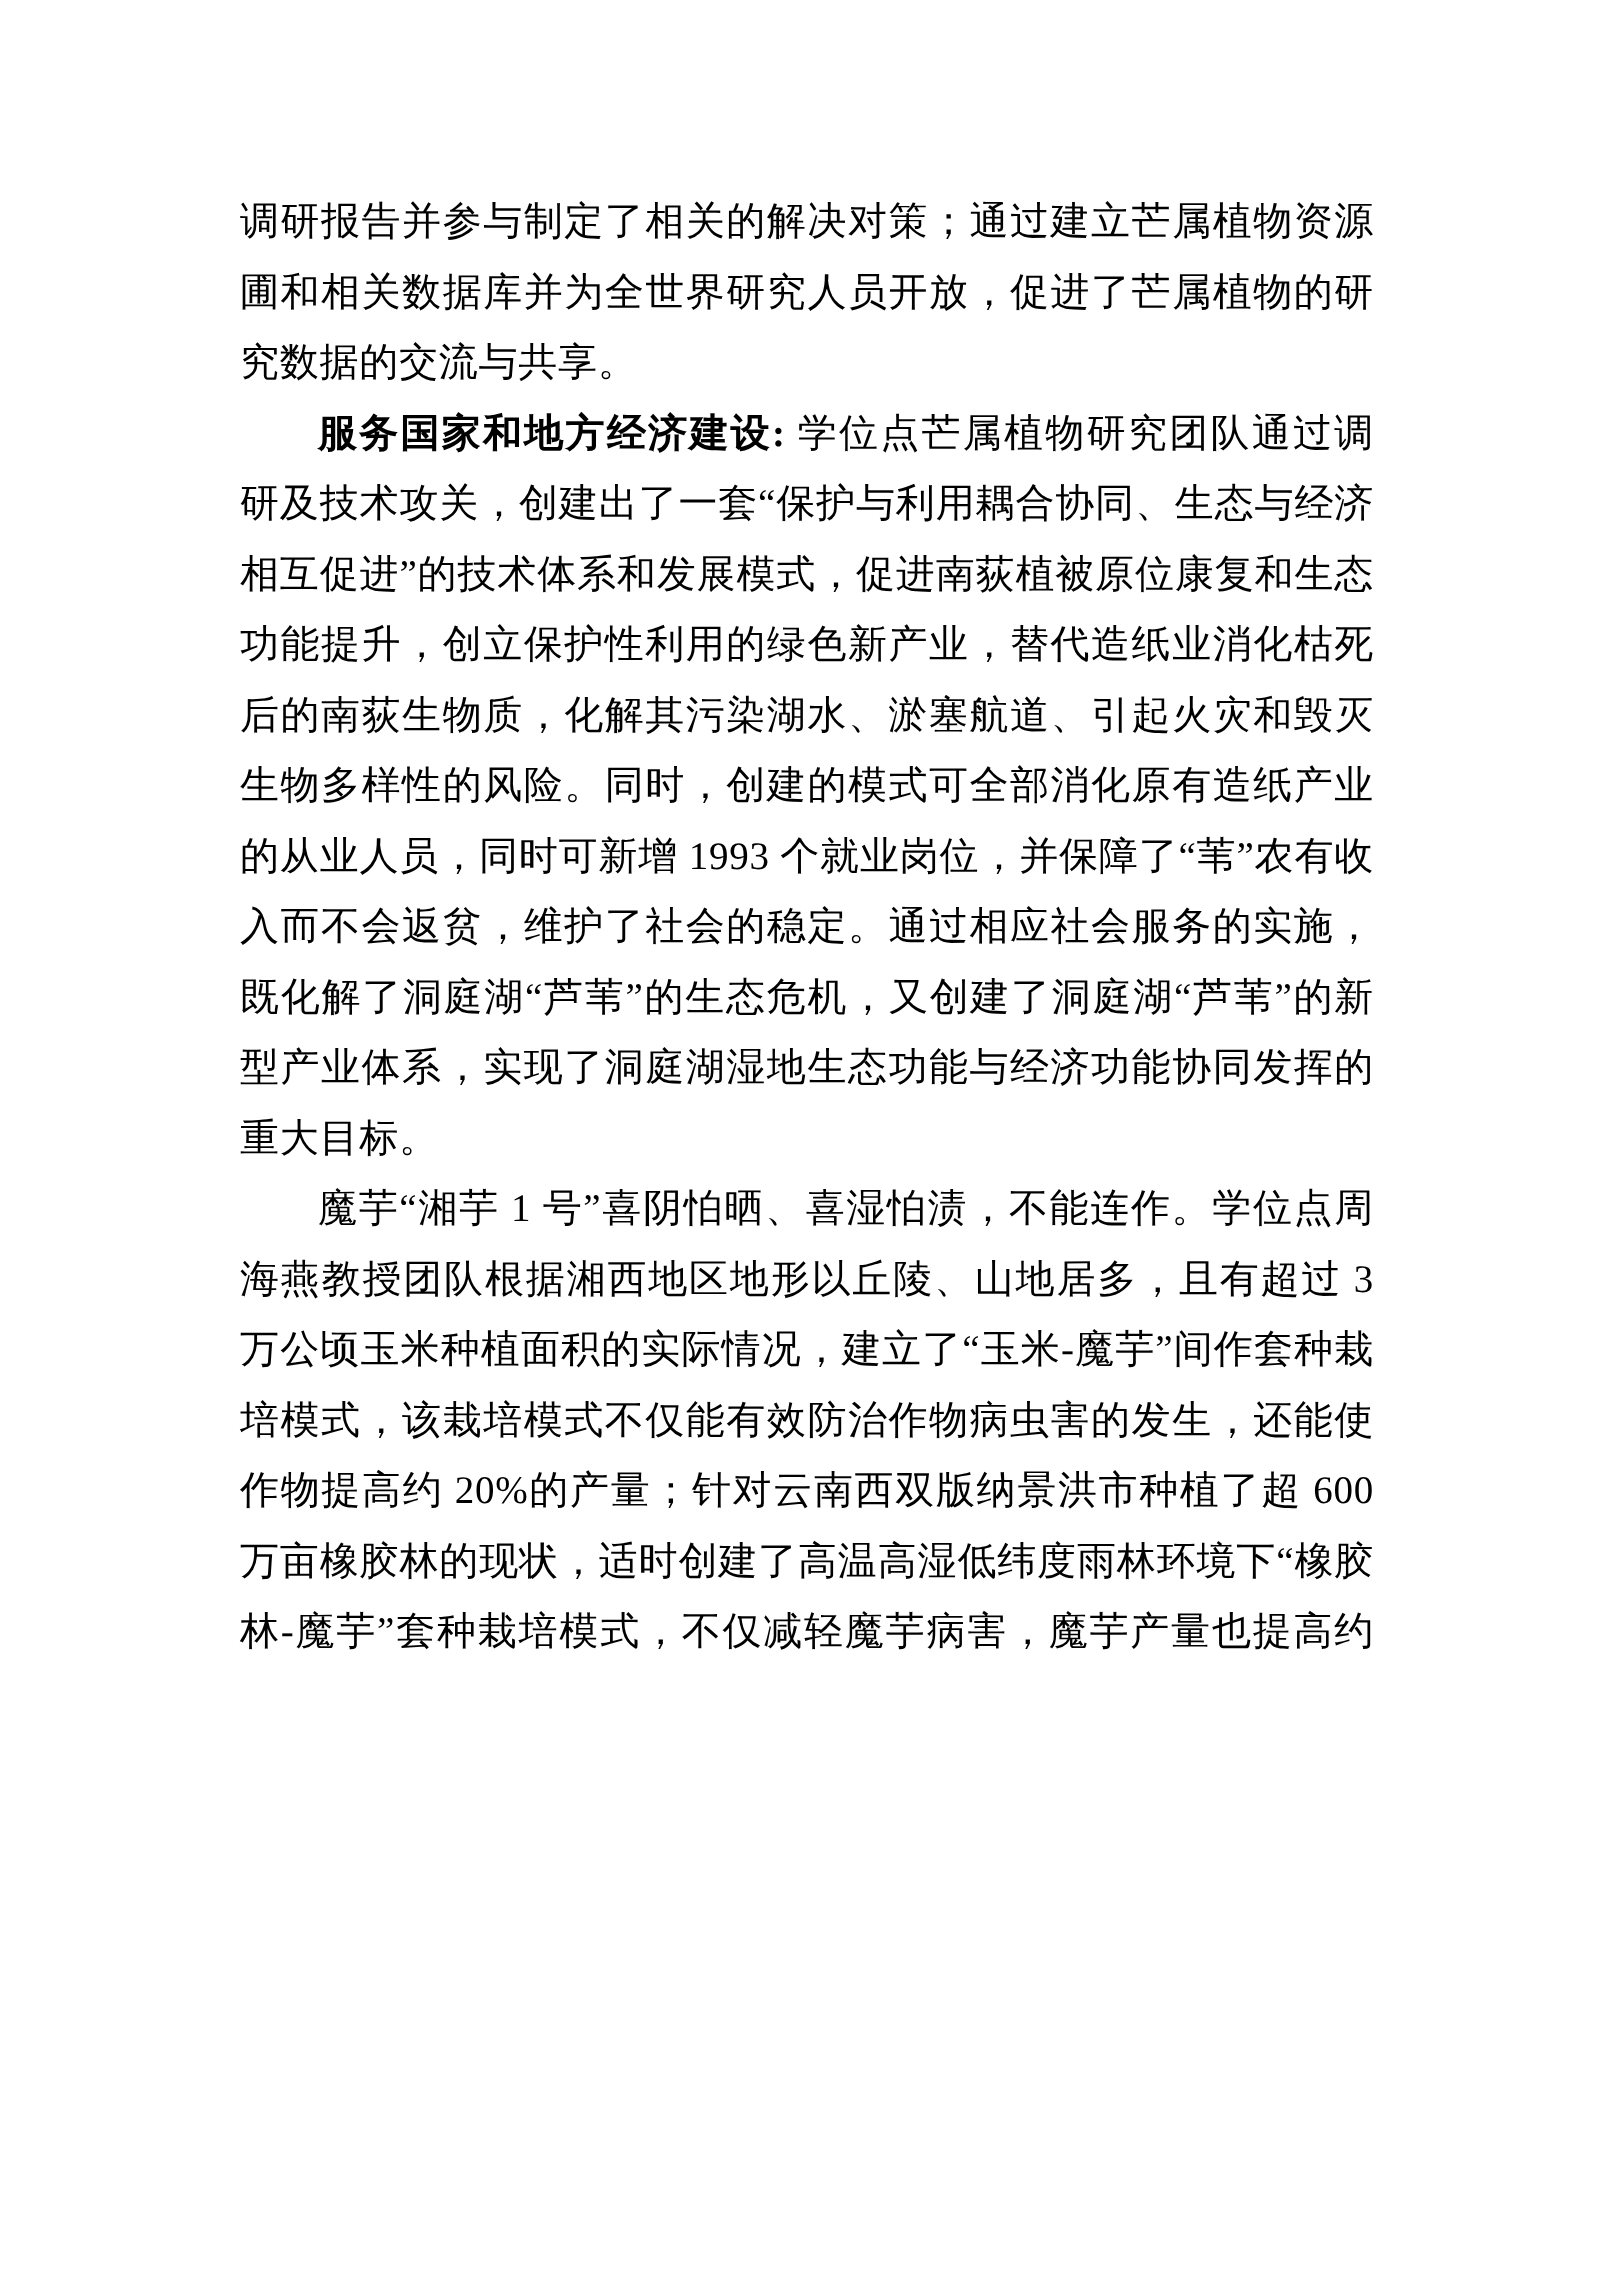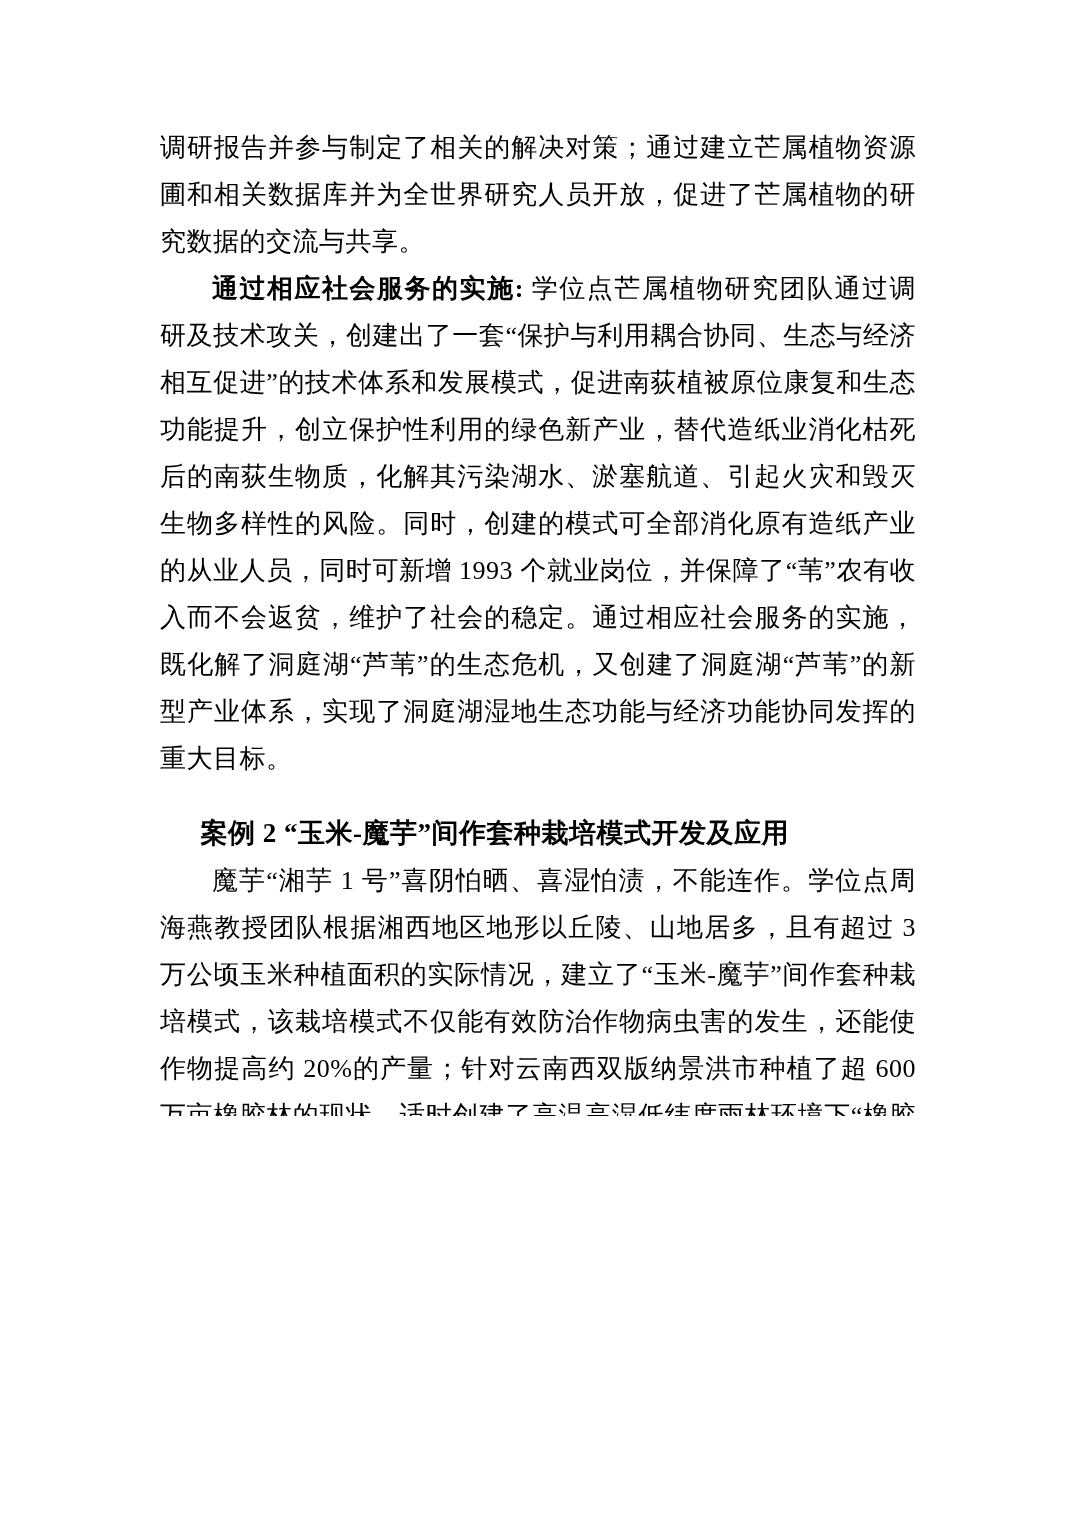--- a/index.html
+++ b/index.html
@@ -47,20 +47,19 @@
   }
 </style>
 </head>
 <body>
 
 <div class="page">
   <div class="content">
 
     <p class="para">调研报告并参与制定了相关的解决对策；通过建立芒属植物资源圃和相关数据库并为全世界研究人员开放，促进了芒属植物的研究数据的交流与共享。</p>
 
-    <p class="para indent"><span class="lead">通过相应社会服务的实施:</span><span> 学位点芒属植物研究团队通过调研及技术攻关，创建出了一套“保护与利用耦合协同、生态与经济相互促进”的技术体系和发展模式，促进南荻植被原位康复和生态功能提升，创立保护性利用的绿色新产业，替代造纸业消化枯死后的南荻生物质，化解其污染湖水、淤塞航道、引起火灾和毁灭生物多样性的风险。同时，创建的模式可全部消化原有造纸产业的从业人员，同时可新增 1993 个就业岗位，并保障了“苇”农有收入而不会返贫，维护了社会的稳定。通过相应社会服务的实施，既化解了洞庭湖“芦苇”的生态危机，又创建了洞庭湖“芦苇”的新型产业体系，实现了洞庭湖湿地生态功能与经济功能协同发挥的重大目标。</span></p>
+    <p class="para indent"><span class="lead">服务国家和地方经济建设:</span><span> 学位点芒属植物研究团队通过调研及技术攻关，创建出了一套“保护与利用耦合协同、生态与经济相互促进”的技术体系和发展模式，促进南荻植被原位康复和生态功能提升，创立保护性利用的绿色新产业，替代造纸业消化枯死后的南荻生物质，化解其污染湖水、淤塞航道、引起火灾和毁灭生物多样性的风险。同时，创建的模式可全部消化原有造纸产业的从业人员，同时可新增 1993 个就业岗位，并保障了“苇”农有收入而不会返贫，维护了社会的稳定。通过相应社会服务的实施，既化解了洞庭湖“芦苇”的生态危机，又创建了洞庭湖“芦苇”的新型产业体系，实现了洞庭湖湿地生态功能与经济功能协同发挥的重大目标。</span></p>
 
-    <h2 class="case-heading">案例 2 “玉米-魔芋”间作套种栽培模式开发及应用</h2>
 
     <p class="para indent">魔芋“湘芋 1 号”喜阴怕晒、喜湿怕渍，不能连作。学位点周海燕教授团队根据湘西地区地形以丘陵、山地居多，且有超过 3 万公顷玉米种植面积的实际情况，建立了“玉米-魔芋”间作套种栽培模式，该栽培模式不仅能有效防治作物病虫害的发生，还能使作物提高约 20%的产量；针对云南西双版纳景洪市种植了超 600 万亩橡胶林的现状，适时创建了高温高湿低纬度雨林环境下“橡胶林-魔芋”套种栽培模式，不仅减轻魔芋病害，魔芋产量也提高约 30%。近年来，“湘芋 1 号”魔芋新品种在湖南、云南等各地累计推广种植达 22.5 万亩。针对魔芋生产中所存在的传统品种易感病、不耐高温，且栽培环境要求苛刻以及繁殖系数低等问题，团队选育出魔芋新品种“湘芋 1 号”，该品种具有优良的生物特性，其抗病性强、耐热性好（可耐 38℃高温）、繁殖系数高（增加了叶面气生球茎繁殖材料），“湘芋 1 号”在湖南省</p>
 
   </div>
 </div>
 
 </body></html>

